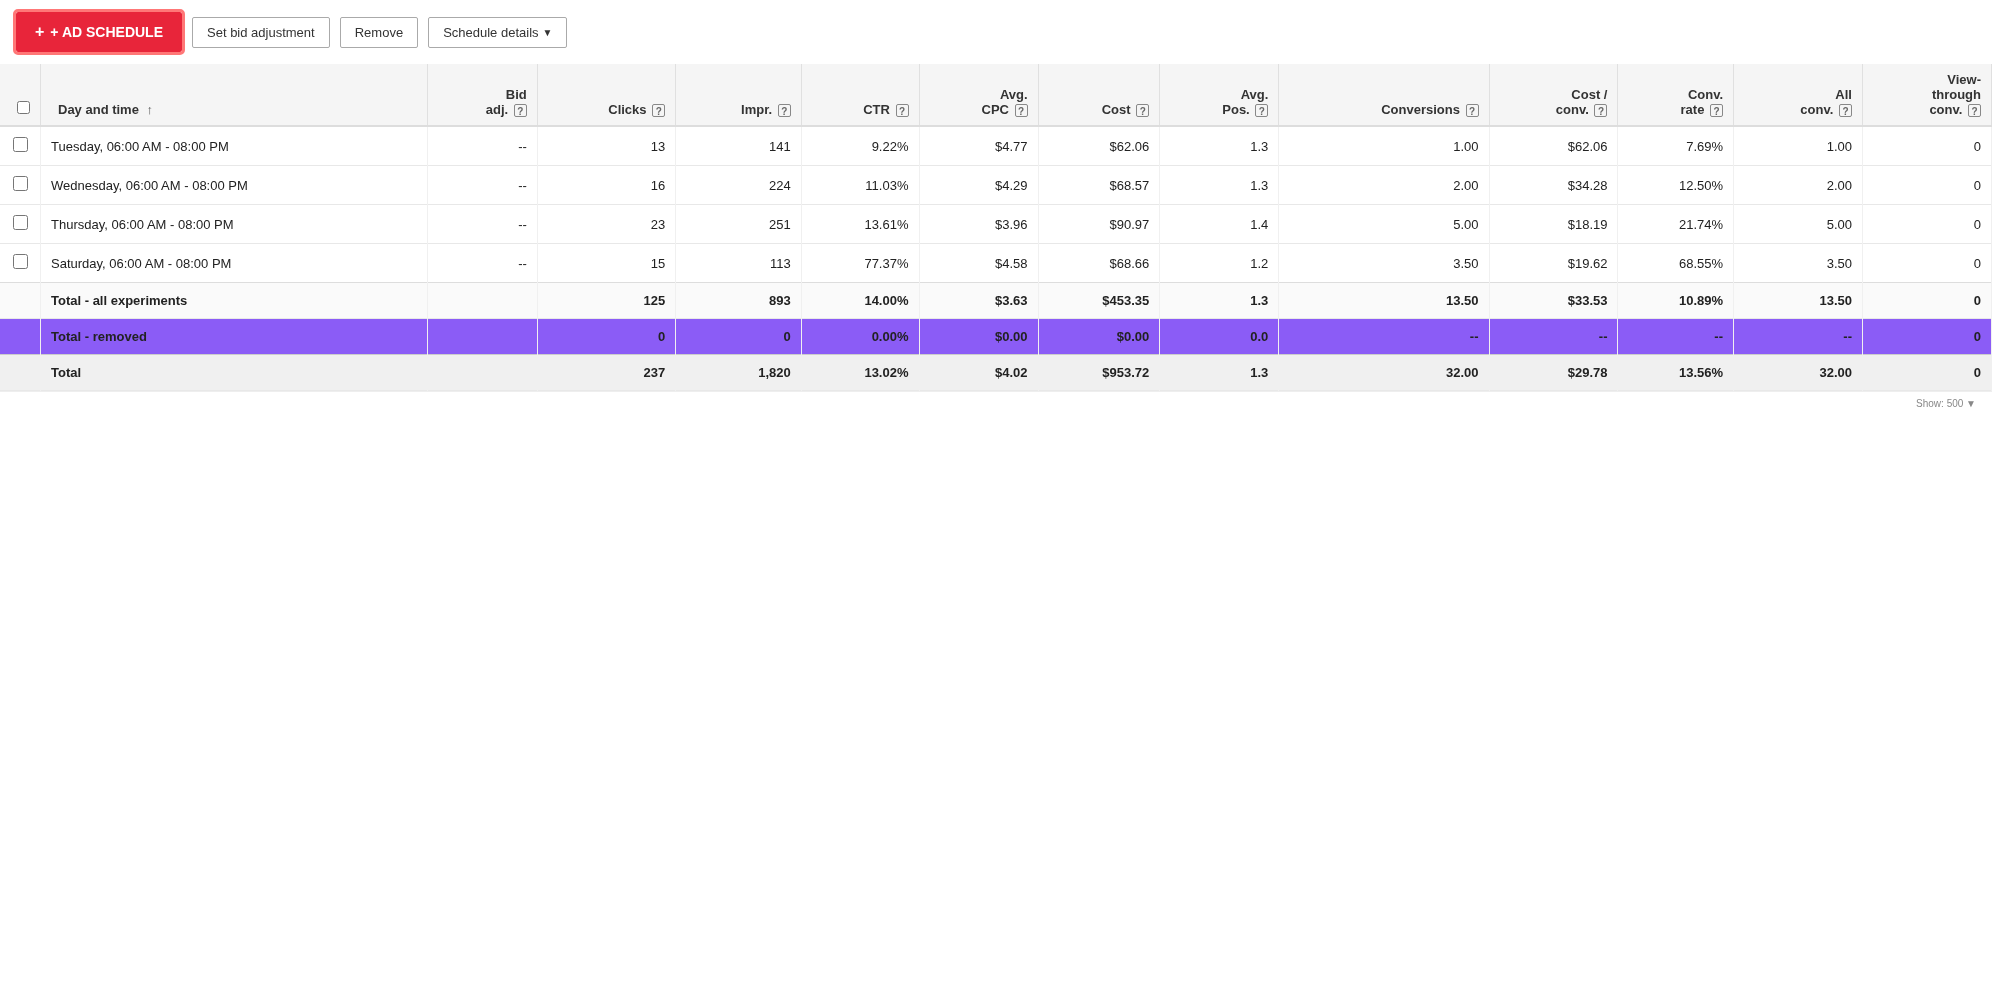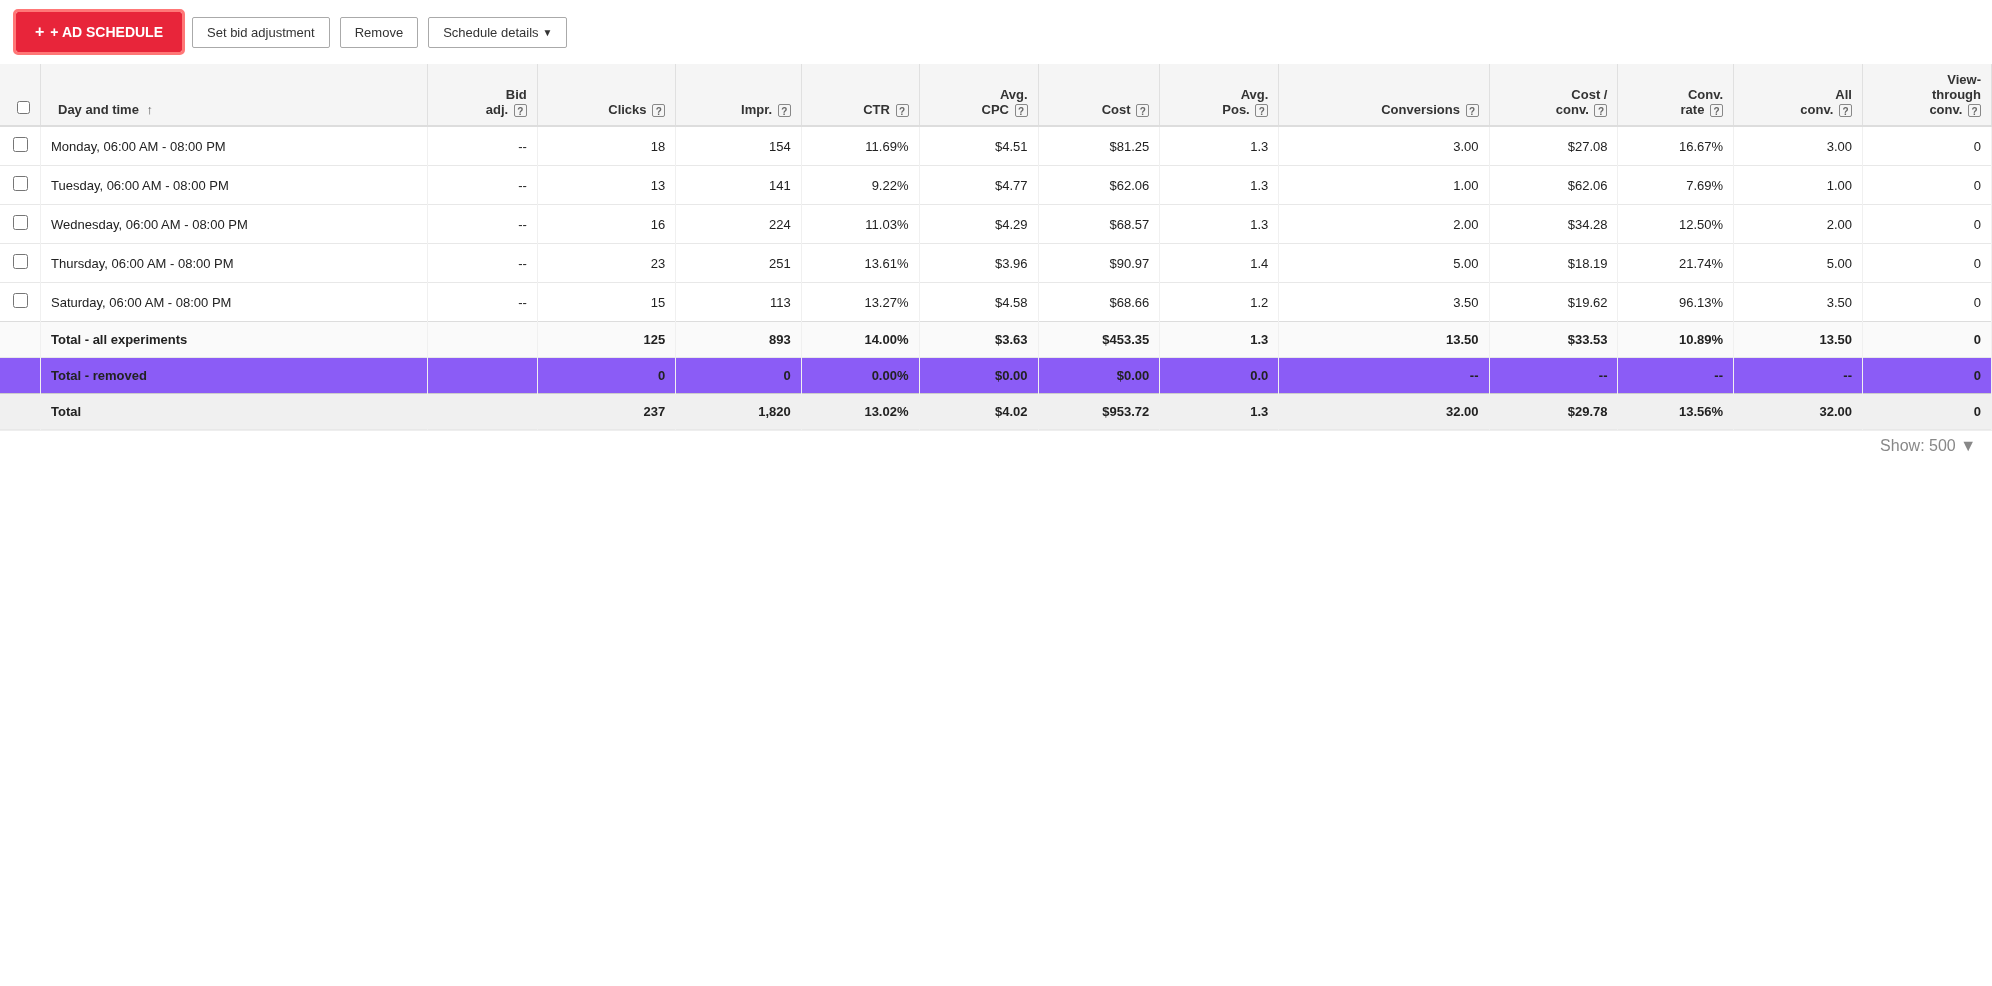--- a/index.html
+++ b/index.html
@@ -143,21 +143,21 @@
       background: #f0f0f0;
       border-top: 1px solid #ccc;
     }
 
     .scrollbar-hint {
       display: flex;
       align-items: center;
       justify-content: flex-end;
       padding: 6px 16px;
       color: #888;
-      font-size: 16px;
+      font-size: 10px;
       border-top: 1px solid #eee;
     }
 
     .plus-icon {
       font-size: 16px;
       font-weight: bold;
     }
 
     .chevron-icon {
       font-size: 10px;
@@ -238,38 +238,20 @@
           <span>All<br>conv.</span>
           <span class="help-icon">?</span>
         </th>
         <th>
           <span>View-<br>through<br>conv.</span>
           <span class="help-icon">?</span>
         </th>
       </tr>
     </thead>
     <tbody id="table-body">
-    <tr>
-      <td class="checkbox-cell">
-        <input type="checkbox" style="">
-      </td>
-      <td>Monday, 06:00 AM - 08:00 PM</td>
-      <td>--</td>
-      <td>18</td>
-      <td>154</td>
-      <td>11.69%</td>
-      <td>$4.51</td>
-      <td>$81.25</td>
-      <td>1.3</td>
-      <td>3.00</td>
-      <td>$27.08</td>
-      <td>16.67%</td>
-      <td>3.00</td>
-      <td>0</td>
-    </tr>
         <tr>
       <td class="checkbox-cell">
         <input type="checkbox" style="">
       </td>
       <td>Tuesday, 06:00 AM - 08:00 PM</td>
       <td>--</td>
       <td>13</td>
       <td>141</td>
       <td>9.22%</td>
       <td>$4.77</td>
@@ -318,27 +300,27 @@
       <td>0</td>
     </tr>
         <tr>
       <td class="checkbox-cell">
         <input type="checkbox" style="">
       </td>
       <td>Saturday, 06:00 AM - 08:00 PM</td>
       <td>--</td>
       <td>15</td>
       <td>113</td>
-      <td>13.27%</td>
+      <td>77.37%</td>
       <td>$4.58</td>
       <td>$68.66</td>
       <td>1.2</td>
       <td>3.50</td>
       <td>$19.62</td>
-      <td>96.13%</td>
+      <td>68.55%</td>
       <td>3.50</td>
       <td>0</td>
     </tr>
         <tr class="total-row">
     <td></td>
     <td>Total - all experiments</td>
     <td></td>
     <td>125</td>
     <td>893</td>
     <td>14.00%</td>

